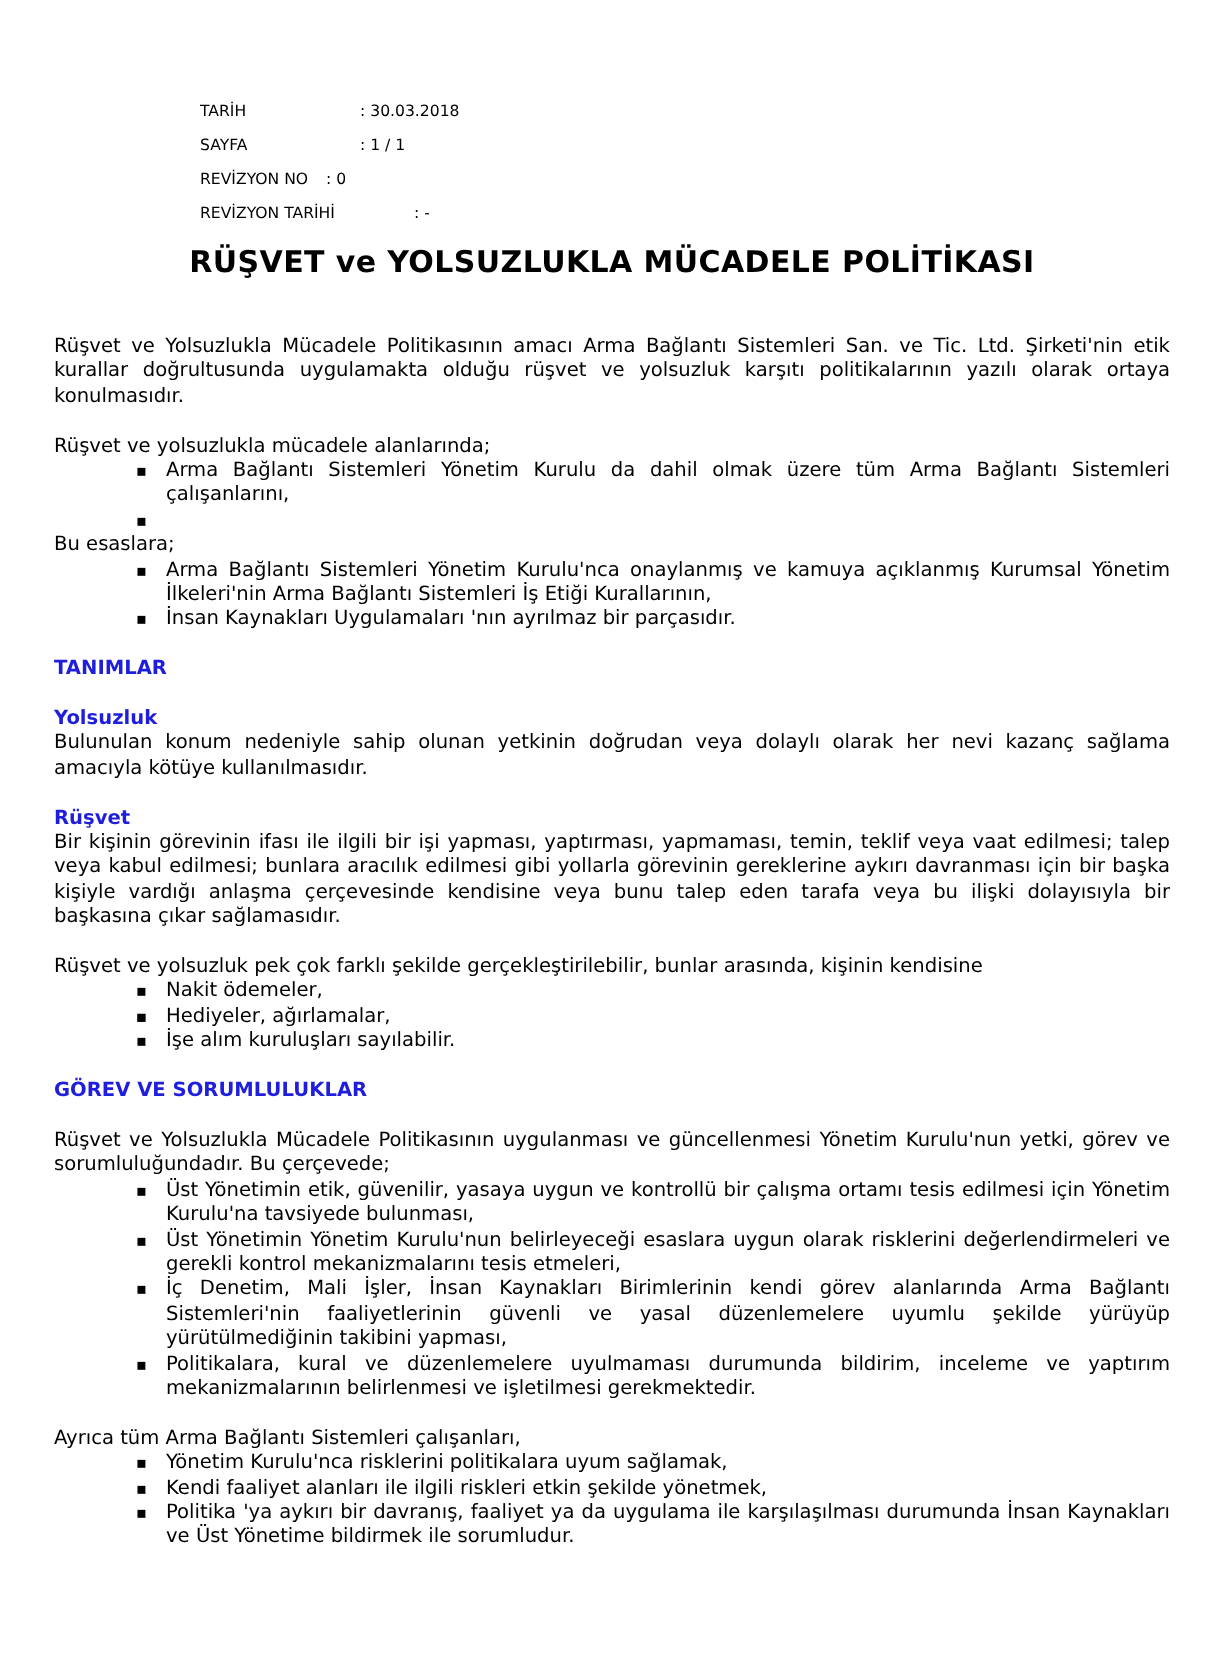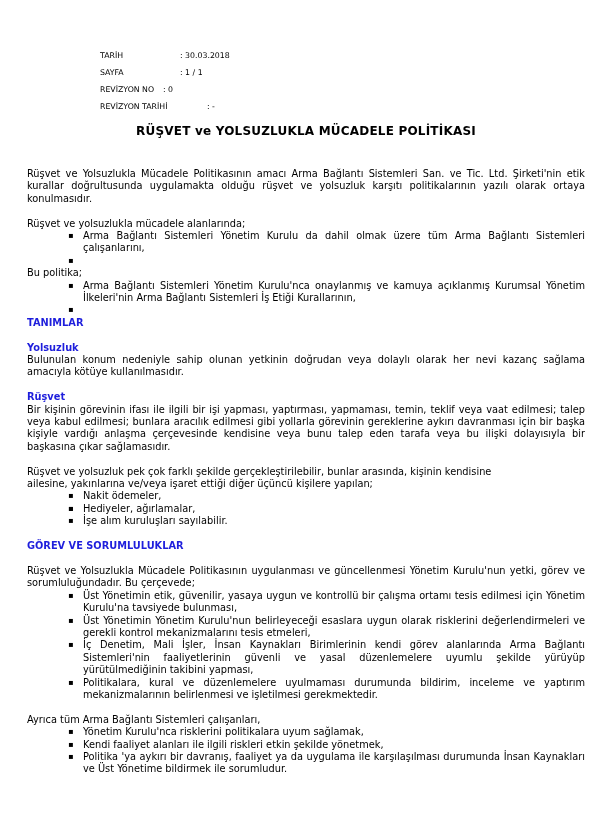--- a/index.html
+++ b/index.html
@@ -20,21 +20,21 @@
   }
   
   .doc-header { margin-left: 73px; font-size: 7.8px; }
   .hrow { display: flex; line-height: 17px; white-space: nowrap; }
   .hlabel { width: 80px; flex: none; }
   .hrow:nth-child(3) .hlabel { width: 63px; }
   .hrow:nth-child(4) .hlabel { width: 107px; }
   .hvalue { flex: none; }
   
   .title {
-    font-size: 12px; font-weight: bold;
+    font-size: 15px; font-weight: bold;
     text-align: center; line-height: 17px;
     margin: 8px 0 28px 0;
     letter-spacing: 0.2px;
   }
   
   .doc-body { font-size: 9.8px; line-height: 12.4px; }
   .block { margin: 0; }
   .spaced { margin-top: 12.4px; }
   .justify { text-align: justify; }
   .heading { font-weight: bold; color: var(--accent); }
@@ -69,33 +69,32 @@
       </div>
     </div>
   <h1 class="title">RÜŞVET ve YOLSUZLUKLA MÜCADELE POLİTİKASI</h1>
   <div class="doc-body">
       <div class="para block justify">Rüşvet ve Yolsuzlukla Mücadele Politikasının amacı Arma Bağlantı Sistemleri San. ve Tic. Ltd. Şirketi'nin etik kurallar doğrultusunda uygulamakta olduğu rüşvet ve yolsuzluk karşıtı politikalarının yazılı olarak ortaya konulmasıdır.</div>
       <div class="para block spaced">Rüşvet ve yolsuzlukla mücadele alanlarında;</div>
       <ul class="bullets block">
         <li><span class="marker">▪</span><span class="btext">Arma Bağlantı Sistemleri Yönetim Kurulu da dahil olmak üzere tüm Arma Bağlantı Sistemleri çalışanlarını,</span></li>
         <li><span class="marker">▪</span></li>
       </ul>
-      <div class="para block spaced">Bu politika;</div>
+      <div class="para block spaced">Bu esaslara;</div>
       <ul class="bullets block">
         <li><span class="marker">▪</span><span class="btext">Arma Bağlantı Sistemleri Yönetim Kurulu'nca onaylanmış ve kamuya açıklanmış Kurumsal Yönetim İlkeleri'nin Arma Bağlantı Sistemleri İş Etiği Kurallarının,</span></li>
-        <li><span class="marker">▪</span></li>
+        <li><span class="marker">▪</span><span class="btext">İnsan Kaynakları Uygulamaları 'nın ayrılmaz bir parçasıdır.</span></li>
       </ul>
       <div class="heading block spaced">TANIMLAR</div>
       <div class="heading block spaced">Yolsuzluk</div>
       <div class="para block justify">Bulunulan konum nedeniyle sahip olunan yetkinin doğrudan veya dolaylı olarak her nevi kazanç sağlama amacıyla kötüye kullanılmasıdır.</div>
       <div class="heading block spaced">Rüşvet</div>
       <div class="para block justify">Bir kişinin görevinin ifası ile ilgili bir işi yapması, yaptırması, yapmaması, temin, teklif veya vaat edilmesi; talep veya kabul edilmesi; bunlara aracılık edilmesi gibi yollarla görevinin gereklerine aykırı davranması için bir başka kişiyle vardığı anlaşma çerçevesinde kendisine veya bunu talep eden tarafa veya bu ilişki dolayısıyla bir başkasına çıkar sağlamasıdır.</div>
       <div class="para block spaced">
         <span class="pline">Rüşvet ve yolsuzluk pek çok farklı şekilde gerçekleştirilebilir, bunlar arasında, kişinin kendisine</span>
-        <span class="pline">ailesine, yakınlarına ve/veya işaret ettiği diğer üçüncü kişilere yapılan;</span>
       </div>
       <ul class="bullets block">
         <li><span class="marker">▪</span><span class="btext">Nakit ödemeler,</span></li>
         <li><span class="marker">▪</span></li>
         <li><span class="marker">▪</span><span class="btext">Hediyeler, ağırlamalar,</span></li>
         <li><span class="marker">▪</span><span class="btext">İşe alım kuruluşları sayılabilir.</span></li>
       </ul>
       <div class="heading block spaced">GÖREV VE SORUMLULUKLAR</div>
       <div class="para block justify spaced">Rüşvet ve Yolsuzlukla Mücadele Politikasının uygulanması ve güncellenmesi Yönetim Kurulu'nun yetki, görev ve sorumluluğundadır. Bu çerçevede;</div>
       <ul class="bullets block">

